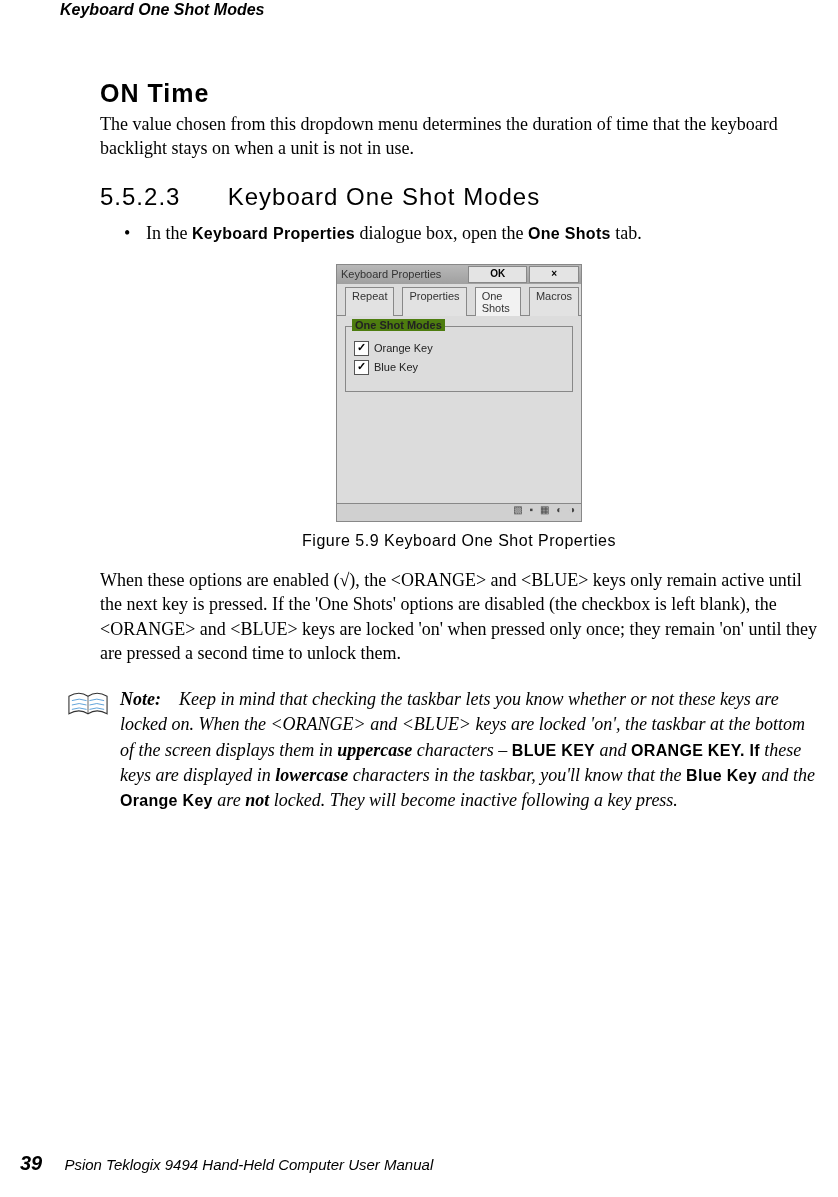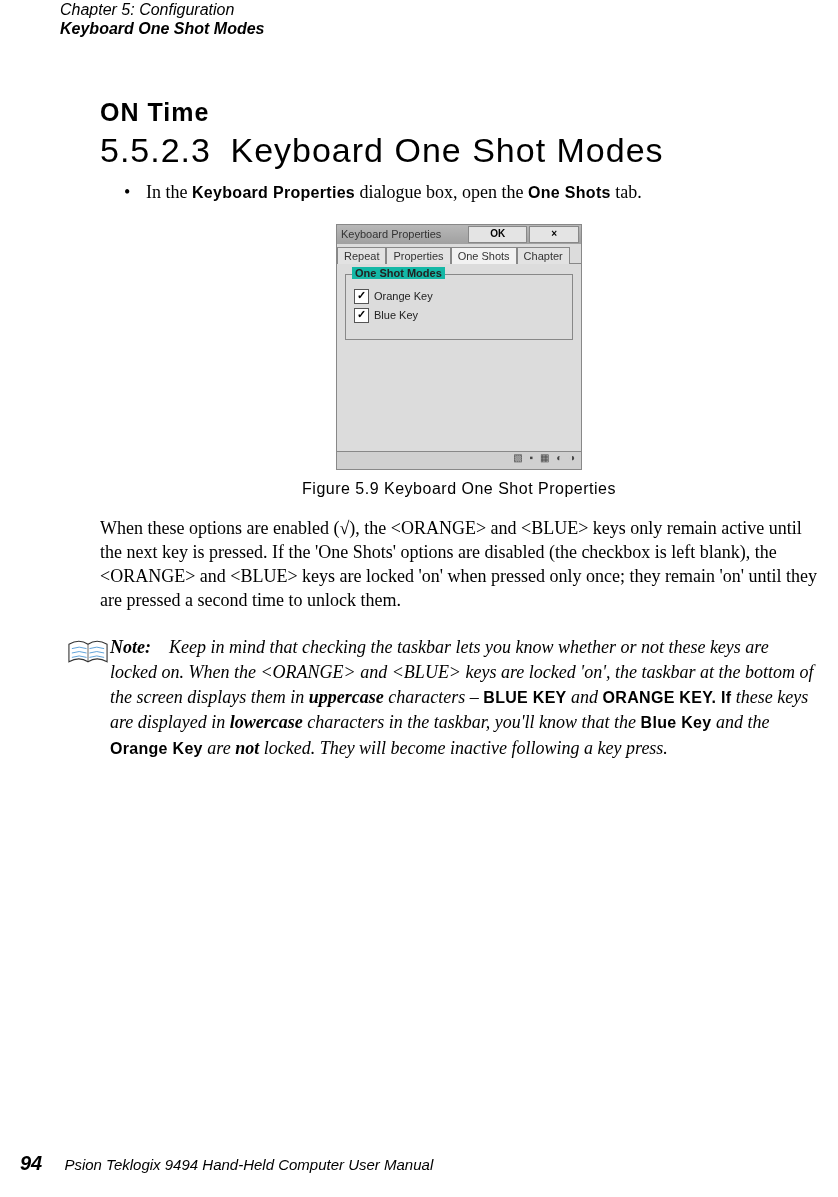--- a/index.html
+++ b/index.html
@@ -43,21 +43,21 @@
     margin: 0 0 4px 0;
   }
   .body-text {
     font-size: 18px;
     line-height: 1.35;
     margin: 0 0 22px 0;
   }
   h2.section {
     font-family: Arial, Helvetica, sans-serif;
     font-weight: 300;
-    font-size: 34px;
+    font-size: 24px;
     letter-spacing: 1px;
     margin: 0 0 10px 0;
   }
   h2.section .num { display: inline-block; min-width: 120px; }
   ul.bulleted {
     list-style: none;
     padding-left: 28px;
     margin: 0 0 18px 0;
   }
   ul.bulleted li {
@@ -108,22 +108,22 @@
     height: 15px;
     line-height: 13px;
     font-size: 10px;
     font-weight: bold;
     padding: 0 21px;
     margin-left: 2px;
     color: #000;
   }
   .tabstrip {
     display: flex;
-    padding: 2px 2px 0 0;
-    gap: 0;
+    padding: 2px 2px 0 8px;
+    gap: 8px;
     border-bottom: 1px solid #888;
     background: #dcdcdc;
   }
   .tab {
     background: #e2e2e2;
     border: 1px solid #888;
     border-bottom: none;
     padding: 2px 6px;
     font-size: 11px;
     position: relative;
@@ -144,21 +144,21 @@
   .fieldset {
     border: 1px solid #888;
     padding: 10px 8px 12px 8px;
     position: relative;
     background: #dcdcdc;
   }
   .legend {
     position: absolute;
     top: -8px;
     left: 6px;
-    background: #14b8a6;
+    background: #4d7c0f;
     padding: 0 3px;
     font-size: 11px;
     color: #222;
     font-weight: bold;
   }
   .chk-row {
     display: flex;
     align-items: center;
     gap: 5px;
     margin: 4px 0;
@@ -194,20 +194,21 @@
     font-weight: 300;
     letter-spacing: .5px;
     font-size: 16px;
     text-align: center;
     margin: 10px 0 18px 0;
   }
   
   .note-block {
     display: flex;
     align-items: flex-start;
+    gap: 10px;
     margin-left: -34px;
   }
   .note-icon {
     width: 44px;
     height: 30px;
     flex: 0 0 44px;
     margin-top: 3px;
   }
   .note-label {
     font-style: italic;
@@ -243,27 +244,27 @@
     font-weight: bold;
     font-size: 20px;
     margin-right: 18px;
   }
 </style>
 </head>
 <body>
 <div class="page">
 
 <div class="page-header">
-  <div class="chap">Chapter 5: Configuration</div>
   <div class="sub-bold">Keyboard One Shot Modes</div>
 </div>
 
 <div class="content">
 
   <h3 class="ontime">ON Time</h3>
+  <p class="body-text">The value chosen from this dropdown menu determines the duration of time that the keyboard backlight stays on when a unit is not in use.</p>
 
   <h2 class="section">
     <span class="num">5.5.2.3</span>
     <span>Keyboard One Shot Modes</span>
   </h2>
 
   <ul class="bulleted">
     <li>
       <span>In the </span><span class="cond-bold">Keyboard Properties</span><span> dialogue box, open the </span><span class="cond-bold">One Shots</span><span> tab.</span>
     </li>
@@ -273,21 +274,21 @@
     <div class="dialog">
       <div class="titlebar">
         <span class="ttxt">Keyboard Properties</span>
         <span class="title-btn">OK</span>
         <span class="title-btn">×</span>
       </div>
       <div class="tabstrip">
         <div class="tab">Repeat</div>
         <div class="tab">Properties</div>
         <div class="tab active">One Shots</div>
-        <div class="tab">Chapter</div>
+        <div class="tab">Macros</div>
       </div>
       <div class="dlg-body">
         <div class="fieldset">
           <div class="legend">One Shot Modes</div>
           <div class="chk-row">
             <div class="chk">✓</div>
             <span>Orange Key</span>
           </div>
           <div class="chk-row">
             <div class="chk">✓</div>
@@ -316,17 +317,17 @@
       <span class="note-label">Note:</span>
       <span class="note-body">
         <span>Keep in mind that checking the taskbar lets you know whether or not these keys are locked on. When the &lt;ORANGE&gt; and &lt;BLUE&gt; keys are locked 'on', the taskbar at the bottom of the screen displays them in </span><span class="uc-bold">uppercase</span><span> characters – </span><span class="non-ital-bold">BLUE KEY</span><span> and </span><span class="non-ital-bold">ORANGE KEY. If</span><span> these keys are displayed in </span><span class="lc-bold">lowercase</span><span> characters in the taskbar, you'll know that the </span><span class="non-ital-bold">Blue Key</span><span> and the </span><span class="non-ital-bold">Orange Key</span><span> are </span><span class="not-bold">not</span><span> locked. They will become inactive following a key press.</span>
       </span>
     </div>
   </div>
 
 </div>
 
 <div class="footer">
-  <span class="pnum">94</span>
+  <span class="pnum">39</span>
   <span>Psion Teklogix 9494 Hand-Held Computer User Manual</span>
 </div>
 
 </div>
 
 </body></html>

